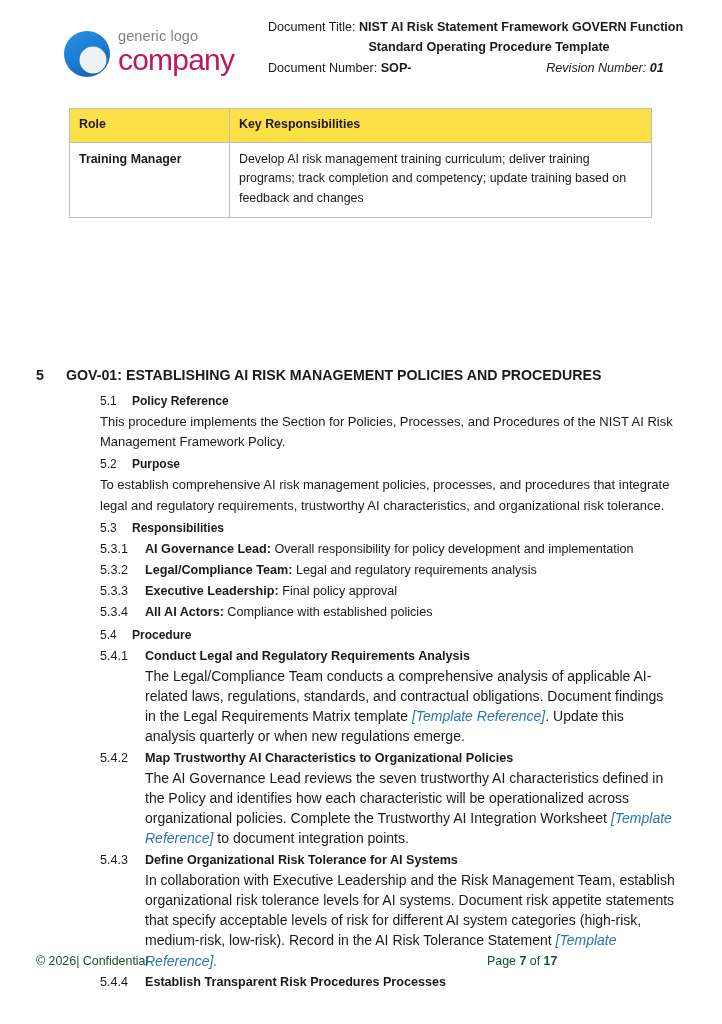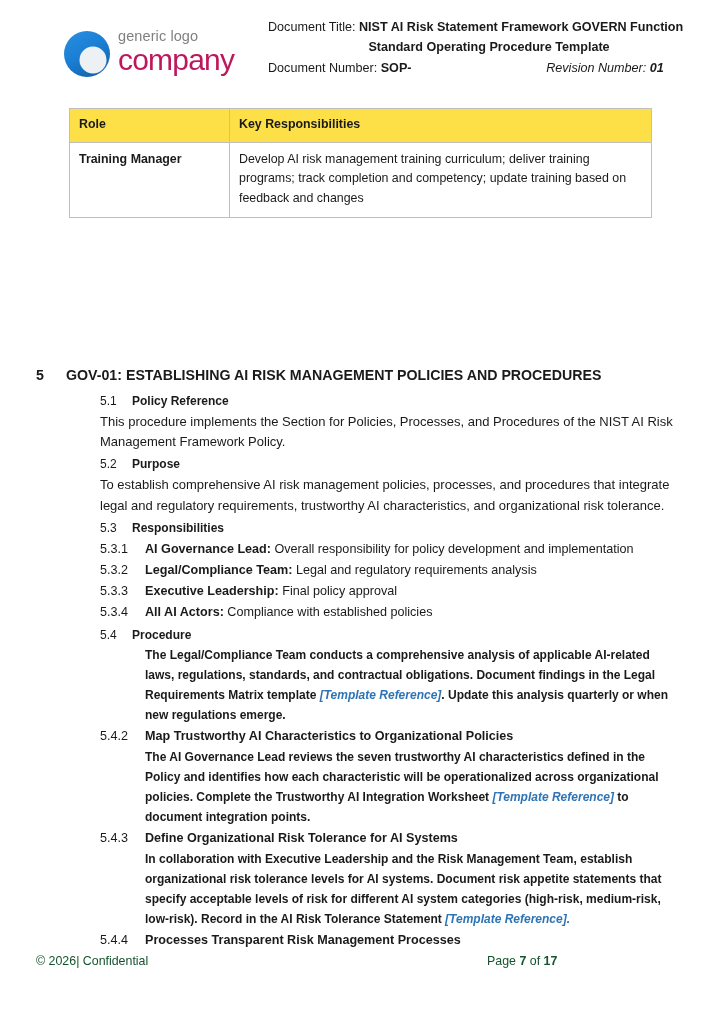--- a/index.html
+++ b/index.html
@@ -183,24 +183,23 @@
     font-size: 12.6px;
     line-height: 20.2px;
     margin-top: 1px;
   }
   .h3head .num { flex: 0 0 45px; font-weight: normal; }
   .h3head .txt { flex: 1 1 auto; font-weight: bold; }
 
   .p3 {
     margin-left: 145px;
     width: 532px;
-    font-size: 12px;
+    font-size: 14px;
     line-height: 20.2px;
     margin-top: 0px;
-    font-weight: bold;
   }
 
   .tref {
     color: #2e74b5;
     font-style: italic;
   }
 
   
   .footer {
     position: absolute;
@@ -321,37 +320,41 @@
     <div class="h3row">
       <span class="num">5.3.4</span>
       <span class="txt"><span class="lead">All AI Actors:</span><span> Compliance with established policies</span></span>
     </div>
 
     <div class="h2row">
       <span class="num">5.4</span>
       <span class="txt">Procedure</span>
     </div>
 
+    <div class="h3head">
+      <span class="num">5.4.1</span>
+      <span class="txt">Conduct Legal and Regulatory Requirements Analysis</span>
+    </div>
     <div class="p3"><span>The Legal/Compliance Team conducts a comprehensive analysis of applicable AI-related laws, regulations, standards, and contractual obligations. Document findings in the Legal Requirements Matrix template </span><span class="tref">[Template Reference]</span><span>. Update this analysis quarterly or when new regulations emerge.</span></div>
 
     <div class="h3head">
       <span class="num">5.4.2</span>
       <span class="txt">Map Trustworthy AI Characteristics to Organizational Policies</span>
     </div>
     <div class="p3"><span>The AI Governance Lead reviews the seven trustworthy AI characteristics defined in the Policy and identifies how each characteristic will be operationalized across organizational policies. Complete the Trustworthy AI Integration Worksheet </span><span class="tref">[Template Reference]</span><span> to document integration points.</span></div>
 
     <div class="h3head">
       <span class="num">5.4.3</span>
       <span class="txt">Define Organizational Risk Tolerance for AI Systems</span>
     </div>
     <div class="p3"><span>In collaboration with Executive Leadership and the Risk Management Team, establish organizational risk tolerance levels for AI systems. Document risk appetite statements that specify acceptable levels of risk for different AI system categories (high-risk, medium-risk, low-risk). Record in the AI Risk Tolerance Statement </span><span class="tref">[Template Reference].</span><span></span></div>
 
     <div class="h3head">
       <span class="num">5.4.4</span>
-      <span class="txt">Processes Transparent Risk Management Processes</span>
+      <span class="txt">Establish Transparent Risk Procedures Processes</span>
     </div>
 
   </div>
 
   <div class="footer">
     <div class="footer-inner">
       <span class="footer-left">© 2026| Confidential</span>
       <span class="footer-right"><span>Page </span><span class="bold">7</span><span> of </span><span class="bold">17</span></span>
     </div>
   </div>

